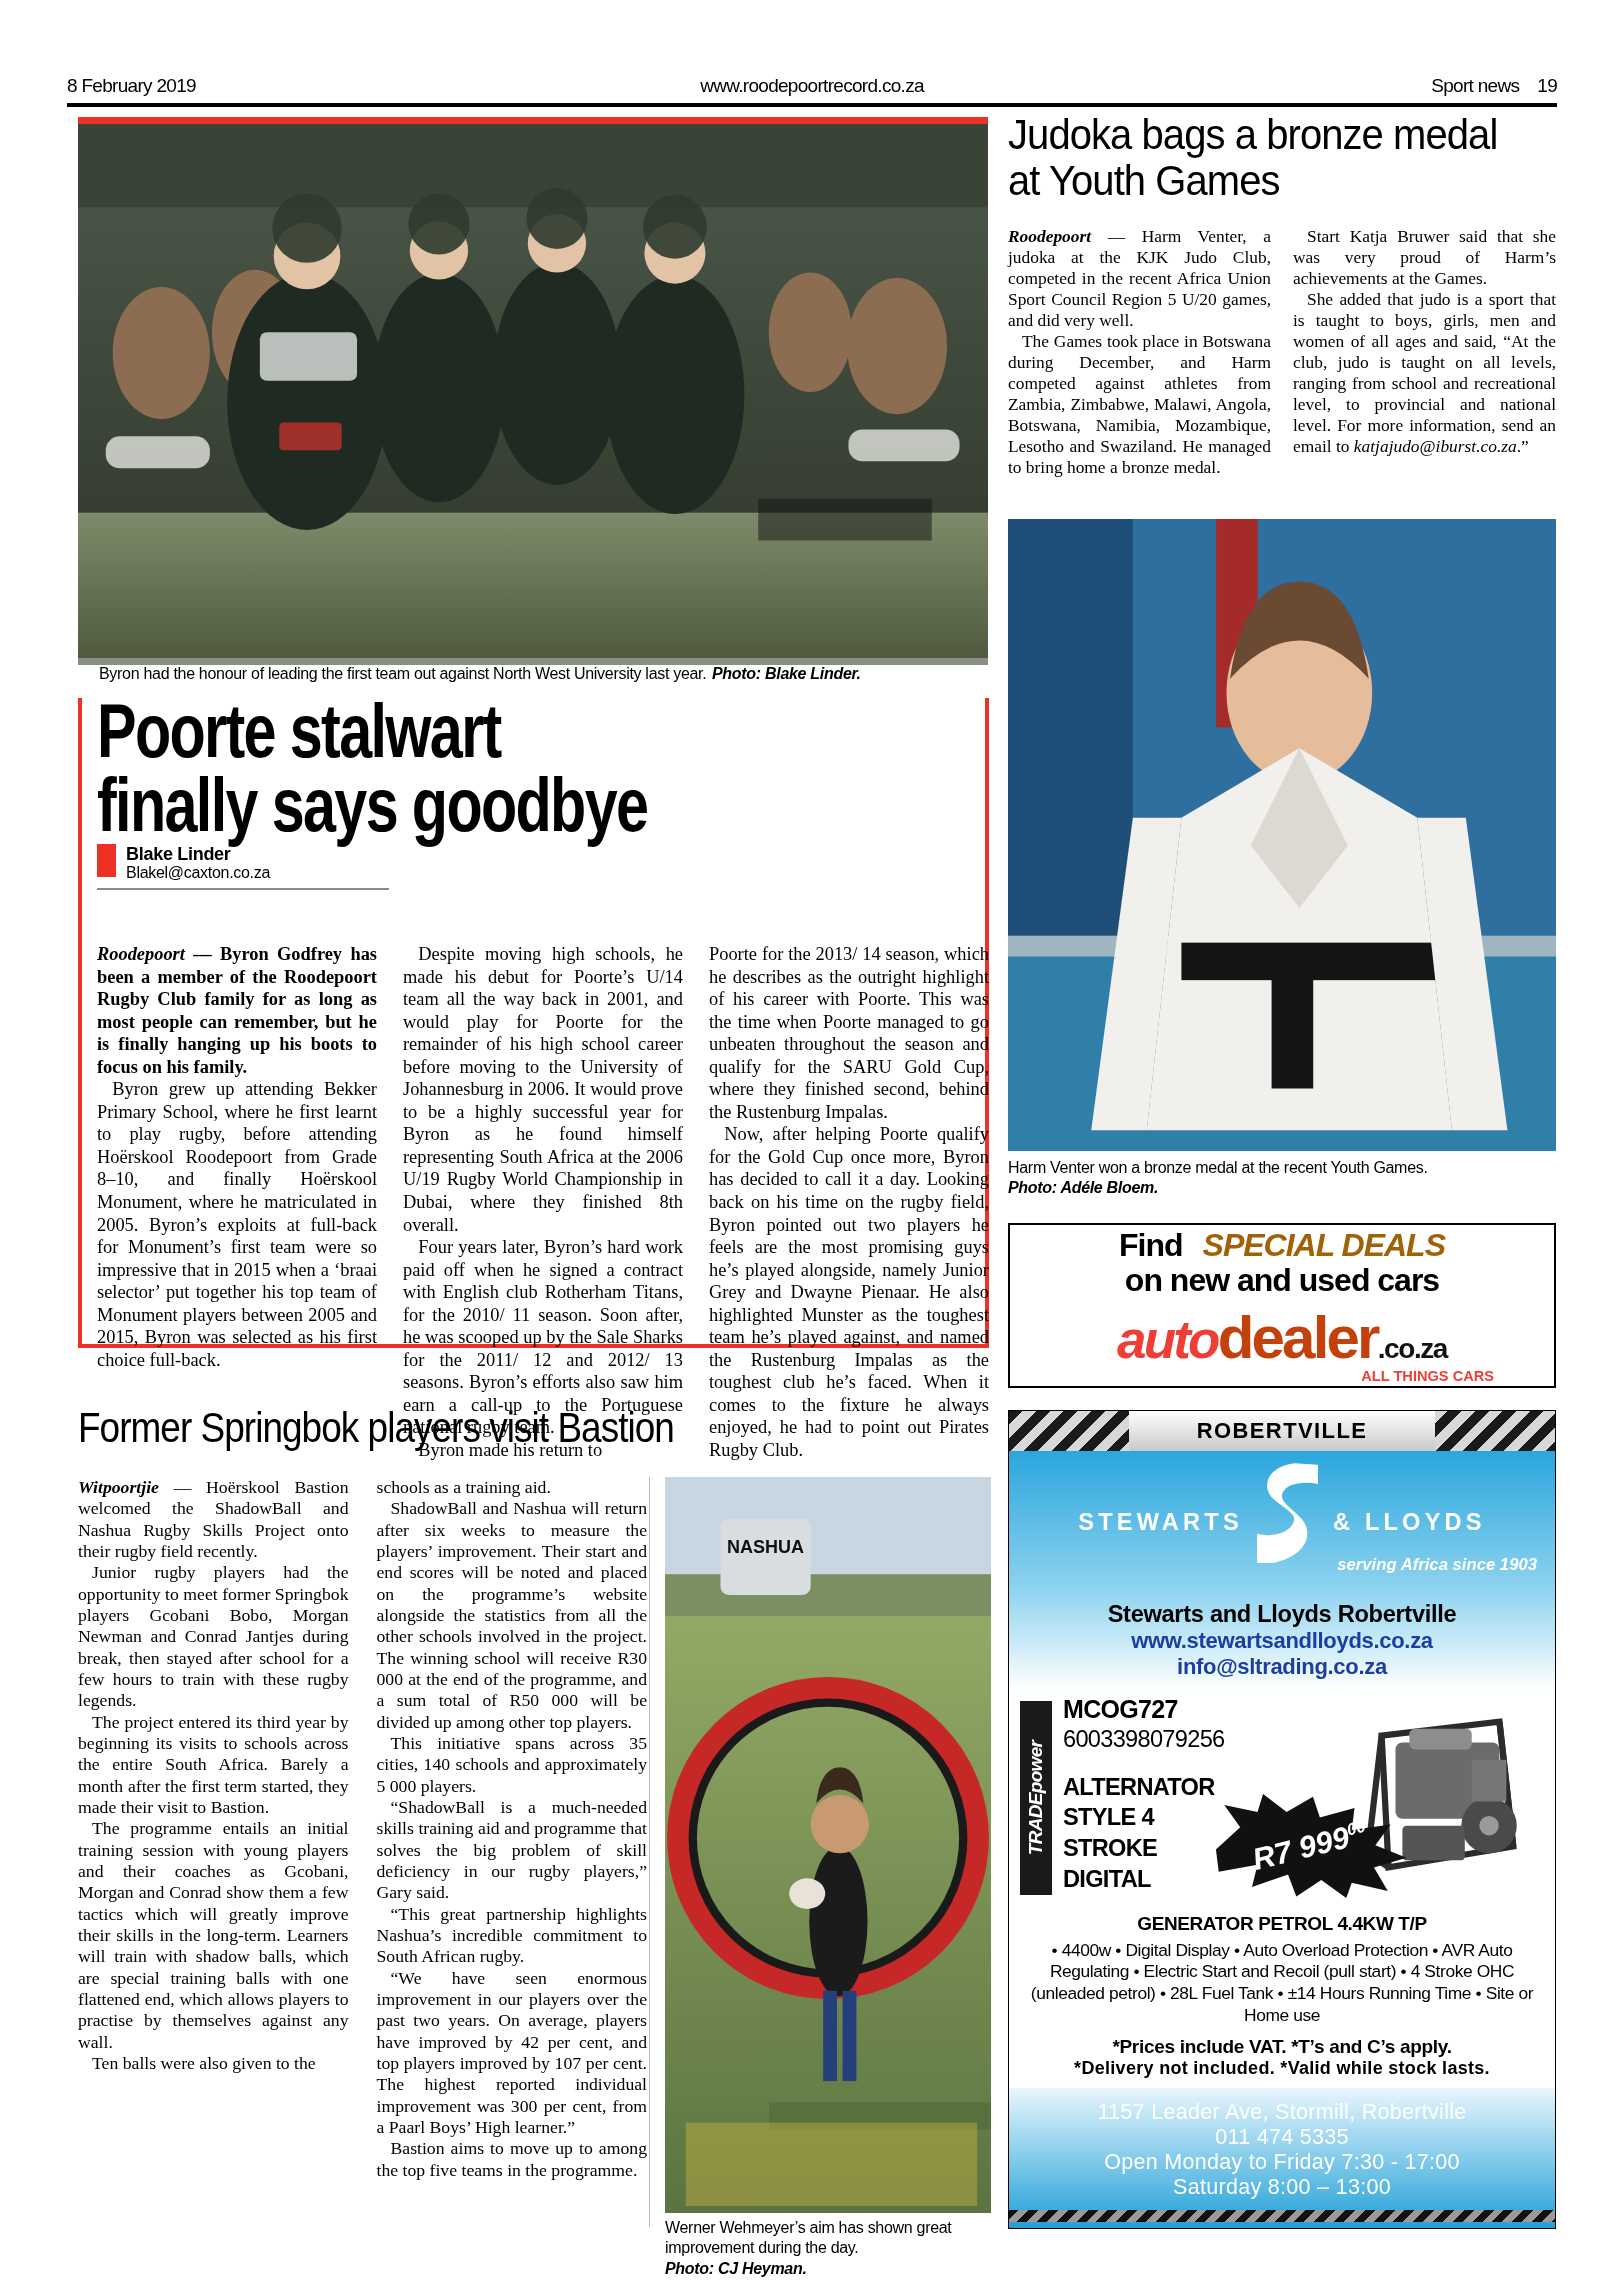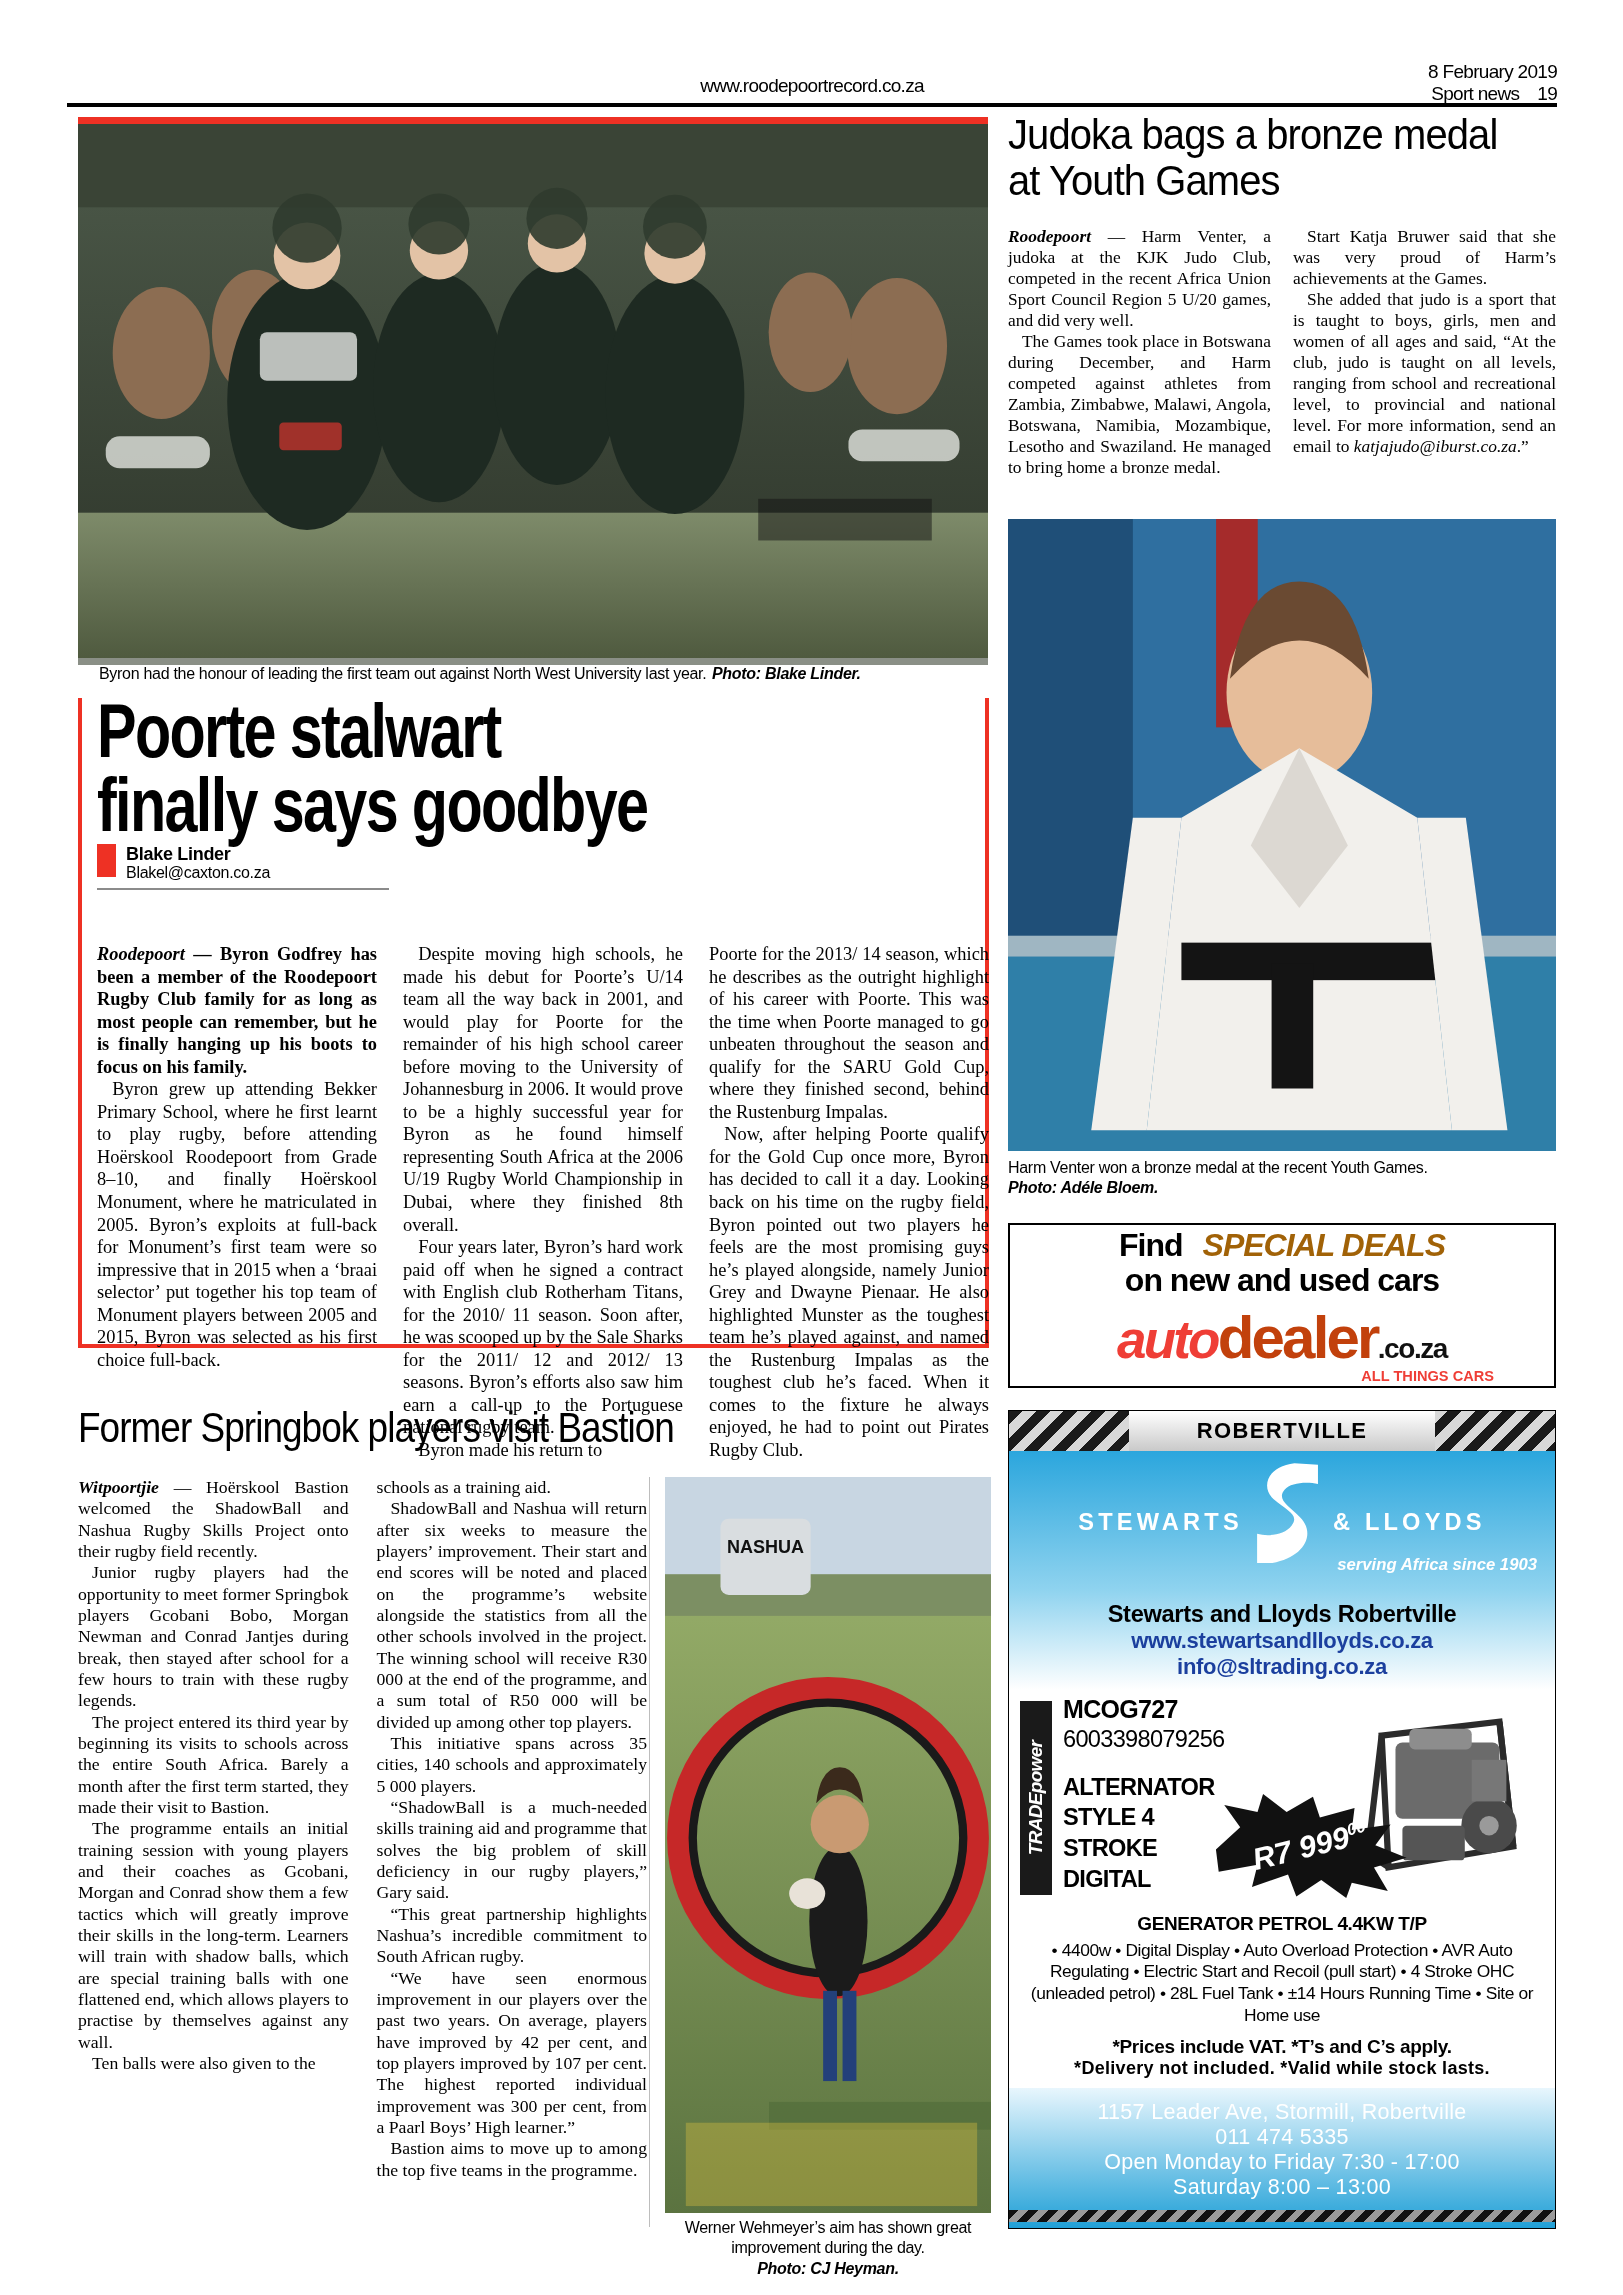--- a/index.html
+++ b/index.html
@@ -2,21 +2,21 @@
 <html style="font-size:11px"><head>
 <meta charset="utf-8">
 <style>
   html,body{margin:0;padding:0;background:#fff;}
   body{width:1624px;height:2295px;font-family:"Liberation Serif",serif;color:#000;position:relative;overflow:hidden;}
   .page{position:absolute;inset:0;}
 
   
   .masthead{position:absolute;left:67px;top:61px;width:1490px;height:36px;
     display:flex;align-items:flex-end;justify-content:space-between;
-    font-family:"Liberation Sans",sans-serif;font-size:19px;letter-spacing:-0.7px;flex-direction:column;}
+    font-family:"Liberation Sans",sans-serif;font-size:19px;letter-spacing:-0.7px;}
   .mast-date{white-space:nowrap;}
   .mast-url{position:absolute;left:50%;transform:translateX(-50%);bottom:0;white-space:nowrap;}
   .mast-right{display:flex;gap:18px;align-items:flex-end;white-space:nowrap;}
   .mast-rule{position:absolute;left:67px;top:103px;width:1490px;height:3.5px;background:#000;}
 
   
   .lead-photo{position:absolute;left:78px;top:117px;width:910px;height:541px;
     border-top:7px solid #ee3124;overflow:hidden;background:#8a8f86;}
   .lp-img{position:absolute;inset:0;}
   .caption-box{position:absolute;left:78px;top:658px;width:910px;height:32px;
@@ -131,21 +131,21 @@
     transform:scaleX(0.88);transform-origin:left top;white-space:nowrap;}
   .bastion-cols{position:absolute;left:78px;top:1477px;width:569px;display:flex;gap:28px;}
   .bastion-col{width:271px;font-size:17.7px;line-height:1.205;text-align:justify;}
   .bastion-col p{margin:0;text-indent:14px;}
   .bastion-col p.noind{text-indent:0;}
   .bastion-col .place{font-style:italic;font-weight:bold;}
   .bastion-divider{position:absolute;left:649px;top:1477px;width:1.4px;height:750px;background:#bdbdbd;}
 
   .bastion-photo{position:absolute;left:665px;top:1477px;width:326px;height:736px;overflow:hidden;background:#c2410c;}
   .bastion-caption{position:absolute;left:665px;top:2218px;width:326px;
-    font-family:"Liberation Sans",sans-serif;font-size:16px;line-height:1.28;letter-spacing:-0.3px;text-align:center;}
+    font-family:"Liberation Sans",sans-serif;font-size:16px;line-height:1.28;letter-spacing:-0.3px;}
   .bastion-caption .credit{font-weight:bold;font-style:italic;}
 </style>
 </head>
 <body>
 
 <div class="page">
 
   <div class="masthead">
     <div class="mast-date">8 February 2019</div>
     <div class="mast-url">www.roodepoortrecord.co.za</div>

